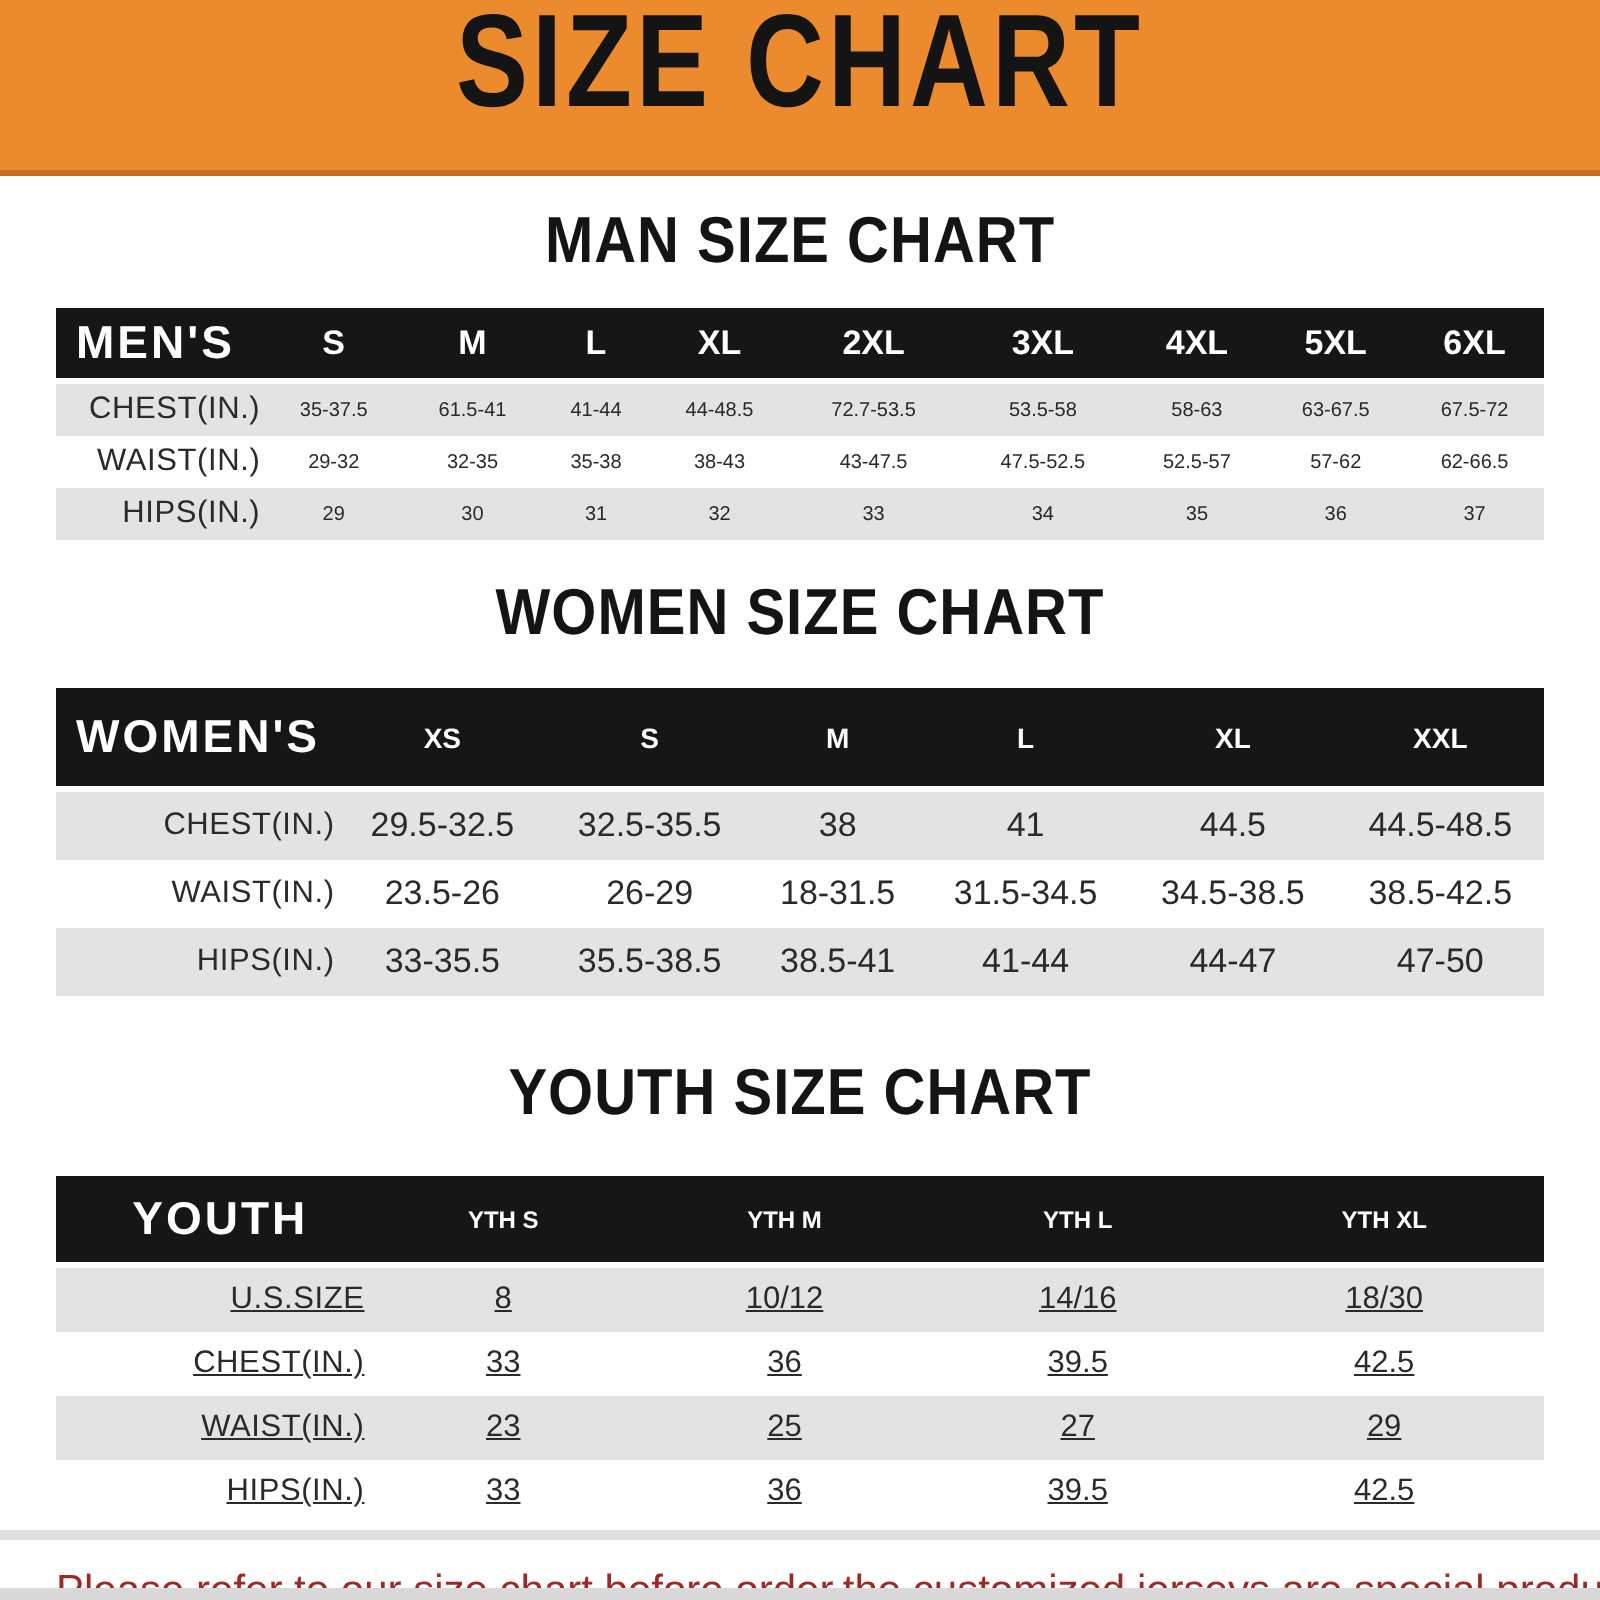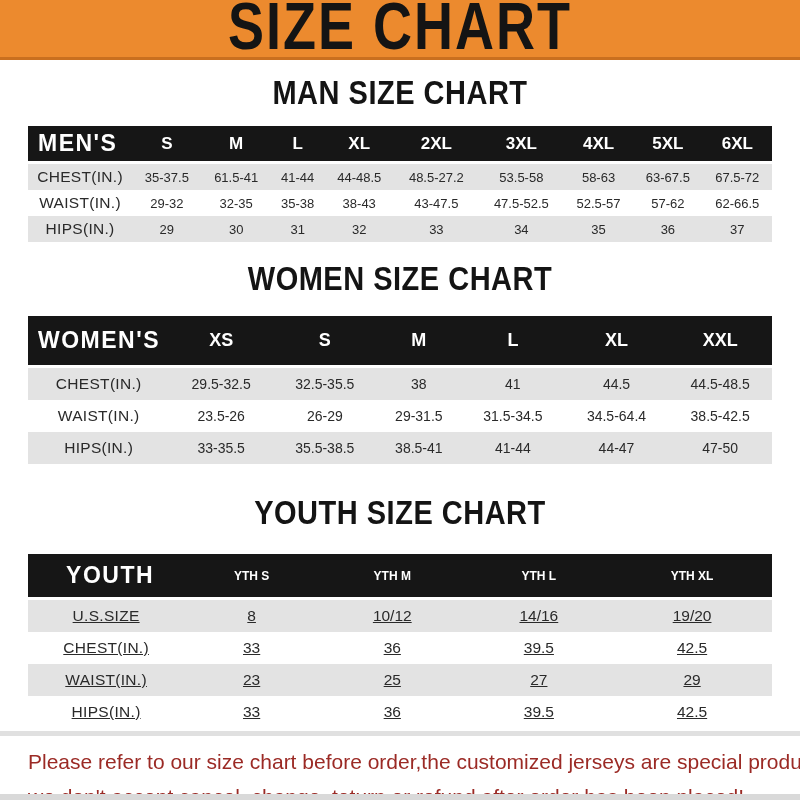--- a/index.html
+++ b/index.html
@@ -16,24 +16,24 @@
     --banner-edge: #c96f1f;
     --header-bg: #161616;
     --row-gray: #e3e3e3;
     --ink: #141414;
     --cell-ink: #2a2a2a;
     --footer-red: #9b2a25;
     --strip-gray: #d9d9d9;
   }
 
   .banner {
-    height: 60px;
+    height: 88px;
     background: var(--banner-bg);
     border-bottom: 3px solid var(--banner-edge);
-    display: flex; align-items: flex-end; justify-content: center;
+    display: flex; align-items: flex-start; justify-content: center;
   }
   .banner h1 {
     margin: 0;
     font-size: 54px;
     font-weight: 800;
     color: var(--ink);
     letter-spacing: 2px;
     transform: scaleY(1.22);
     white-space: nowrap;
   }
@@ -67,34 +67,34 @@
     font-weight: 800;
     letter-spacing: 1.5px;
     font-size: 23px;
     white-space: nowrap;
   }
   .section-0 th.label-col { width: 14%; }
   .section-1 th.label-col { width: 19%; }
   .section-2 th.label-col { width: 21%; text-align: center; }
   .size-table th { font-weight: bold; white-space: nowrap; }
   .section-0 th { font-size: 17px; padding: 4px 2px; margin-top: 16px; }
-  .section-1 th { font-size: 18px; padding: 11px 2px; }
+  .section-1 th { font-size: 14px; padding: 11px 2px; }
   .section-2 th { font-size: 12px; padding: 8px 2px; }
 
   .size-table tbody tr:nth-child(odd)  { background: var(--row-gray); }
   .size-table tbody tr:nth-child(even) { background: #ffffff; }
   .size-table td {
     text-align: center;
     color: var(--cell-ink);
     white-space: nowrap;
   }
-  .section-0 td { font-size: 13px; padding: 4px 2px; }
-  .section-1 td { font-size: 14px; padding: 7px 2px; }
+  .section-0 td { font-size: 10px; padding: 4px 2px; }
+  .section-1 td { font-size: 17px; padding: 7px 2px; }
   .section-2 td { font-size: 15.5px; padding: 7px 2px; text-decoration: underline; }
-  .size-table td.row-label { font-size: 15.5px; letter-spacing: 0.3px; }
+  .size-table td.row-label { font-size: 15.5px; letter-spacing: 0.3px; text-align: right; }
 
   .divider {
     height: 5px;
     background: #e0e0e0;
     margin-top: 3px;
   }
 
   .footer { padding: 12px 28px 0; }
   .footer p {
     margin: 0 0 7px;
@@ -135,21 +135,21 @@
           <th>6XL</th>
         </tr>
       </thead>
       <tbody>
         <tr class="data-row">
           <td class="row-label">CHEST(IN.)</td>
           <td>35-37.5</td>
           <td>61.5-41</td>
           <td>41-44</td>
           <td>44-48.5</td>
-          <td>48.5-27.2</td>
+          <td>72.7-53.5</td>
           <td>53.5-58</td>
           <td>58-63</td>
           <td>63-67.5</td>
           <td>67.5-72</td>
         </tr>
         <tr class="data-row">
           <td class="row-label">WAIST(IN.)</td>
           <td>29-32</td>
           <td>32-35</td>
           <td>35-38</td>
@@ -194,23 +194,23 @@
           <td>32.5-35.5</td>
           <td>38</td>
           <td>41</td>
           <td>44.5</td>
           <td>44.5-48.5</td>
         </tr>
         <tr class="data-row">
           <td class="row-label">WAIST(IN.)</td>
           <td>23.5-26</td>
           <td>26-29</td>
-          <td>29-31.5</td>
+          <td>18-31.5</td>
           <td>31.5-34.5</td>
-          <td>34.5-64.4</td>
+          <td>34.5-38.5</td>
           <td>38.5-42.5</td>
         </tr>
         <tr class="data-row">
           <td class="row-label">HIPS(IN.)</td>
           <td>33-35.5</td>
           <td>35.5-38.5</td>
           <td>38.5-41</td>
           <td>41-44</td>
           <td>44-47</td>
           <td>47-50</td>
@@ -227,21 +227,21 @@
           <th>YTH L</th>
           <th>YTH XL</th>
         </tr>
       </thead>
       <tbody>
         <tr class="data-row">
           <td class="row-label">U.S.SIZE</td>
           <td>8</td>
           <td>10/12</td>
           <td>14/16</td>
-          <td>19/20</td>
+          <td>18/30</td>
         </tr>
         <tr class="data-row">
           <td class="row-label">CHEST(IN.)</td>
           <td>33</td>
           <td>36</td>
           <td>39.5</td>
           <td>42.5</td>
         </tr>
         <tr class="data-row">
           <td class="row-label">WAIST(IN.)</td>

